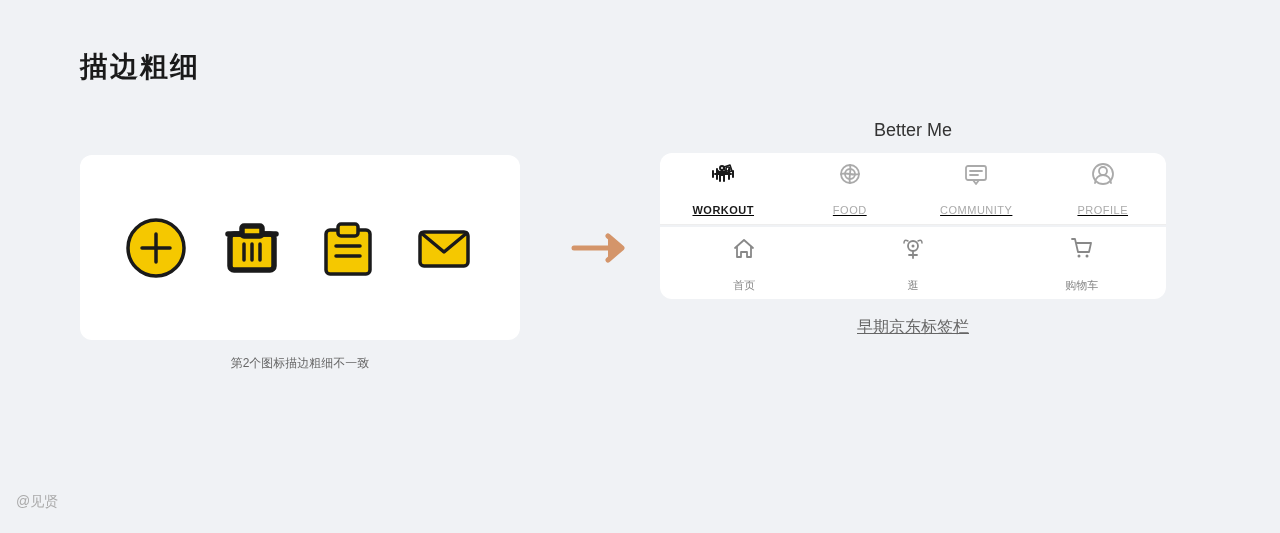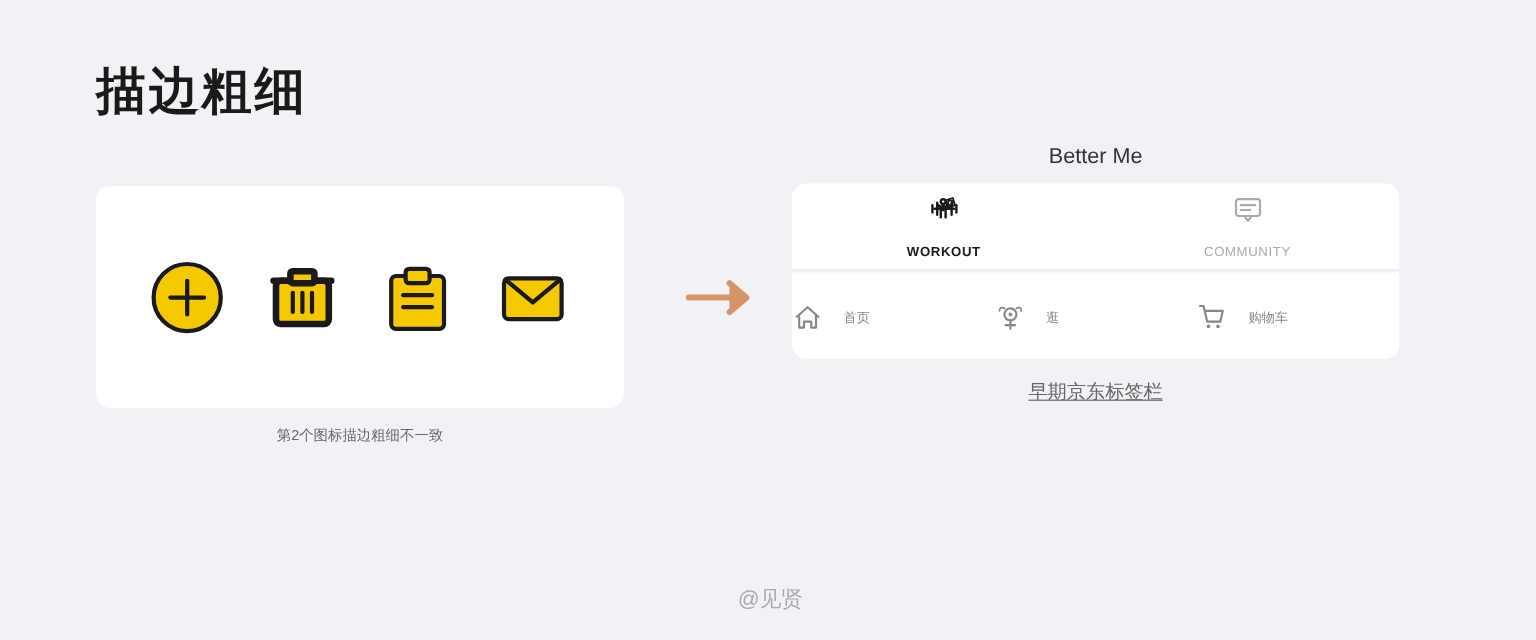--- a/index.html
+++ b/index.html
@@ -9,21 +9,21 @@
       background: #f0f2f5;
       font-family: -apple-system, 'PingFang SC', 'Helvetica Neue', sans-serif;
       overflow: hidden;
       position: relative;
     }
 
     .page-title {
       position: absolute;
       top: 48px;
       left: 80px;
-      font-size: 42px;
+      font-size: 28px;
       font-weight: 900;
       color: #1a1a1a;
       letter-spacing: 2px;
     }
 
     
     .left-card {
       position: absolute;
       top: 155px;
       left: 80px;
@@ -109,20 +109,21 @@
       padding: 12px 0;
       height: 72px;
     }
 
     .tab-item-top {
       display: flex;
       flex-direction: column;
       align-items: center;
       gap: 17px;
       flex: 1;
+      text-decoration: underline;
     }
 
     .tab-item-top .tab-label {
       font-size: 11px;
       color: #aaa;
       letter-spacing: 0.5px;
     }
 
     .tab-item-top.active .tab-label {
       color: #1a1a1a;
@@ -135,21 +136,21 @@
       display: flex;
       align-items: center;
       justify-content: space-around;
       padding: 10px 0 8px;
       height: 72px;
       margin-top: 2px;
     }
 
     .tab-item-bottom {
       display: flex;
-      flex-direction: row;
+      flex-direction: column;
       align-items: center;
       gap: 17px;
       flex: 1;
     }
 
     .tab-item-bottom .tab-label {
       font-size: 11px;
       color: #888;
     }
 
@@ -161,24 +162,23 @@
       text-align: center;
       font-size: 16px;
       color: #666;
       margin-top: 18px;
       text-decoration: underline;
     }
 
     .footer {
       position: absolute;
       bottom: 22px;
-      left: 4px;
+      left: 16px;
       right: 0;
-      text-align: center;
-      font-size: 18px;
+      font-size: 14px;
       color: #aaa;
     }
 
     
     svg {
       display: block;
     }
   </style>
 </head>
 <body>
@@ -251,31 +251,50 @@
           <line x1="10" y1="14" x2="10" y2="20" stroke="#1a1a1a" stroke-width="2" stroke-linecap="round"></line>
           <line x1="14" y1="14" x2="14" y2="20" stroke="#1a1a1a" stroke-width="2" stroke-linecap="round"></line>
           <circle cx="12" cy="7" r="2" fill="none" stroke="#1a1a1a" stroke-width="2"></circle>
           <line x1="12" y1="9" x2="12" y2="14" stroke="#1a1a1a" stroke-width="2" stroke-linecap="round"></line>
           <line x1="8" y1="11" x2="16" y2="11" stroke="#1a1a1a" stroke-width="2" stroke-linecap="round"></line>
         </g>
       </svg>
       <span class="tab-label">WORKOUT</span>
     </div>
 
+    <div class="tab-item-top">
+      <svg width="26" height="26" viewBox="0 0 26 26" fill="none">
+        <circle cx="13" cy="13" r="9" stroke="#aaa" stroke-width="1.8"></circle>
+        <circle cx="13" cy="13" r="5" stroke="#aaa" stroke-width="1.8"></circle>
+        <path d="M13 4 Q14 8 13 13" stroke="#aaa" stroke-width="1.8" stroke-linecap="round"></path>
+        <path d="M4 13 Q8 12 13 13" stroke="#aaa" stroke-width="1.8" stroke-linecap="round"></path>
+        <path d="M22 13 Q18 14 13 13" stroke="#aaa" stroke-width="1.8" stroke-linecap="round"></path>
+        <path d="M13 22 Q12 18 13 13" stroke="#aaa" stroke-width="1.8" stroke-linecap="round"></path>
+      </svg>
+      <span class="tab-label">FOOD</span>
+    </div>
 
     <div class="tab-item-top">
       <svg width="26" height="26" viewBox="0 0 26 26" fill="none">
         <rect x="3" y="5" width="20" height="14" rx="2" stroke="#aaa" stroke-width="1.8"></rect>
         <line x1="7" y1="10" x2="19" y2="10" stroke="#aaa" stroke-width="1.8" stroke-linecap="round"></line>
         <line x1="7" y1="14" x2="15" y2="14" stroke="#aaa" stroke-width="1.8" stroke-linecap="round"></line>
         <path d="M10 19 L13 23 L16 19" fill="none" stroke="#aaa" stroke-width="1.8" stroke-linejoin="round"></path>
       </svg>
       <span class="tab-label">COMMUNITY</span>
     </div>
 
+    <div class="tab-item-top">
+      <svg width="26" height="26" viewBox="0 0 26 26" fill="none">
+        <circle cx="13" cy="10" r="4" stroke="#aaa" stroke-width="1.8"></circle>
+        <path d="M5 22 C5 17 9 14 13 14 C17 14 21 17 21 22" stroke="#aaa" stroke-width="1.8" stroke-linecap="round"></path>
+        <circle cx="13" cy="13" r="10" stroke="#aaa" stroke-width="1.8"></circle>
+      </svg>
+      <span class="tab-label">PROFILE</span>
+    </div>
   </div>
 
   <div class="tab-bar-bottom">
 
     <div class="tab-item-bottom">
       <svg width="26" height="26" viewBox="0 0 26 26" fill="none">
         <path d="M4 13 L13 5 L22 13" stroke="#888" stroke-width="1.8" stroke-linecap="round" stroke-linejoin="round"></path>
         <path d="M6 12 L6 22 L10 22 L10 17 L16 17 L16 22 L20 22 L20 12" stroke="#888" stroke-width="1.8" stroke-linecap="round" stroke-linejoin="round"></path>
       </svg>
       <span class="tab-label">首页</span>

